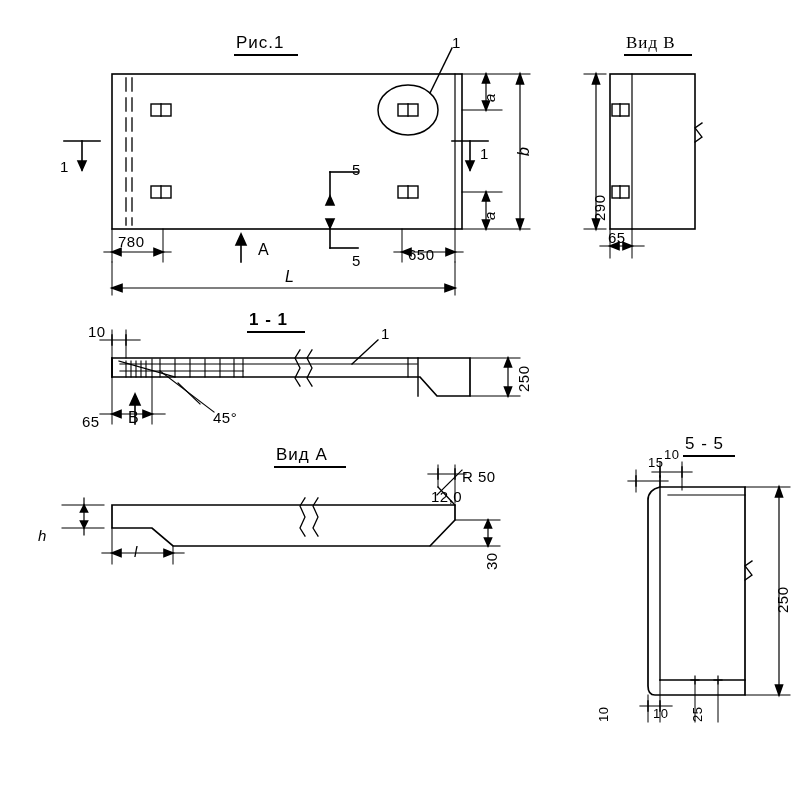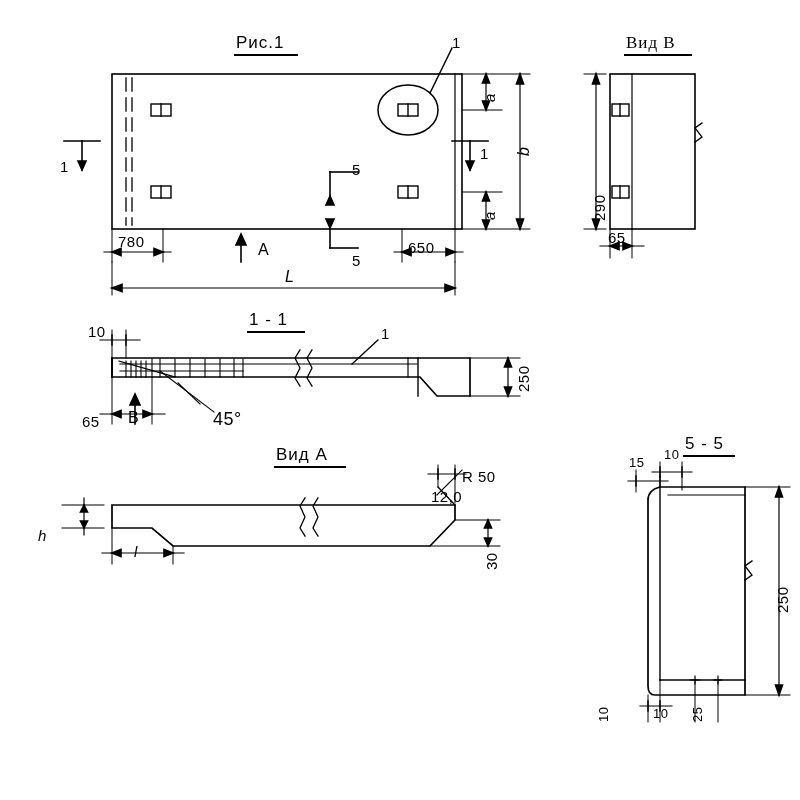--- a/index.html
+++ b/index.html
@@ -238,60 +238,60 @@
       <line x1="695" y1="680" x2="695" y2="722" stroke-width="1"></line>
       <line x1="718" y1="680" x2="718" y2="722" stroke-width="1"></line>
       <line x1="640" y1="706" x2="672" y2="706" stroke-width="1.2"></line>
       <line x1="648" y1="701" x2="648" y2="711" stroke-width="1.4"></line>
       <line x1="660" y1="701" x2="660" y2="711" stroke-width="1.4"></line>
     </g>
   </svg>
 
   <div class="lbl ttl" style="left:236px;top:33px;">Рис.1</div>
   <div class="lbl ttl" style="left:626px;top:33px;font-family:Liberation Serif, serif;">Вид В</div>
-  <div class="lbl ttl" style="left:249px;top:310px;">1 - 1</div>
+  <div class="lbl ttl" style="left:249px;top:310px;font-weight:bold;">1 - 1</div>
   <div class="lbl ttl" style="left:276px;top:445px;">Вид А</div>
   <div class="lbl ttl" style="left:685px;top:434px;">5 - 5</div>
 
   <div style="position:absolute;left:234px;top:54px;width:64px;height:1.6px;background:#000;"></div>
   <div style="position:absolute;left:624px;top:54px;width:68px;height:1.6px;background:#000;"></div>
   <div style="position:absolute;left:247px;top:331px;width:58px;height:1.6px;background:#000;"></div>
   <div style="position:absolute;left:274px;top:466px;width:72px;height:1.6px;background:#000;"></div>
   <div style="position:absolute;left:683px;top:455px;width:52px;height:1.6px;background:#000;"></div>
 
   <div class="lbl" style="left:452px;top:34px;">1</div>
   <div class="lbl" style="left:60px;top:158px;">1</div>
   <div class="lbl" style="left:480px;top:145px;">1</div>
   <div class="lbl" style="left:352px;top:161px;">5</div>
   <div class="lbl" style="left:352px;top:252px;">5</div>
   <div class="lbl" style="left:258px;top:241px;font-size:16px;">A</div>
 
   <div class="lbl" style="left:118px;top:233px;">780</div>
-  <div class="lbl" style="left:408px;top:239px;">650</div>
+  <div class="lbl" style="left:408px;top:246px;">650</div>
   <div class="lbl ital" style="left:285px;top:268px;font-size:16px;">L</div>
   <div class="lbl ital rot90" style="left:515px;top:156px;font-size:16px;">b</div>
   <div class="lbl ital rot90" style="left:481px;top:102px;font-size:15px;">a</div>
   <div class="lbl ital rot90" style="left:481px;top:220px;font-size:15px;">a</div>
 
   <div class="lbl rot90" style="left:591px;top:221px;">290</div>
   <div class="lbl" style="left:608px;top:229px;">65</div>
 
   <div class="lbl" style="left:88px;top:323px;">10</div>
   <div class="lbl" style="left:82px;top:413px;">65</div>
-  <div class="lbl" style="left:213px;top:409px;font-size:18px;">45°</div>
+  <div class="lbl" style="left:213px;top:409px;font-size:15px;">45°</div>
   <div class="lbl rot90" style="left:515px;top:392px;">250</div>
   <div class="lbl" style="left:381px;top:325px;">1</div>
   <div class="lbl" style="left:128px;top:409px;font-size:16px;">B</div>
 
   <div class="lbl ital" style="left:38px;top:527px;font-size:15px;">h</div>
   <div class="lbl ital" style="left:134px;top:543px;font-size:15px;">l</div>
   <div class="lbl" style="left:431px;top:447px;margin-top:41px;">12,0</div>
   <div class="lbl" style="left:462px;top:468px;text-align:right;">R 50</div>
   <div class="lbl rot90" style="left:483px;top:570px;">30</div>
 
-  <div class="lbl" style="left:629px;top:455px;font-size:13px;">15</div>
+  <div class="lbl" style="left:648px;top:455px;font-size:13px;">15</div>
   <div class="lbl" style="left:664px;top:447px;font-size:13px;">10</div>
   <div class="lbl rot90" style="left:774px;top:613px;">250</div>
   <div class="lbl rot90" style="left:596px;top:722px;font-size:13px;">10</div>
   <div class="lbl" style="left:653px;top:706px;font-size:13px;">10</div>
   <div class="lbl rot90" style="left:690px;top:722px;font-size:13px;">25</div>
 
 </div>
 
 </body></html>

